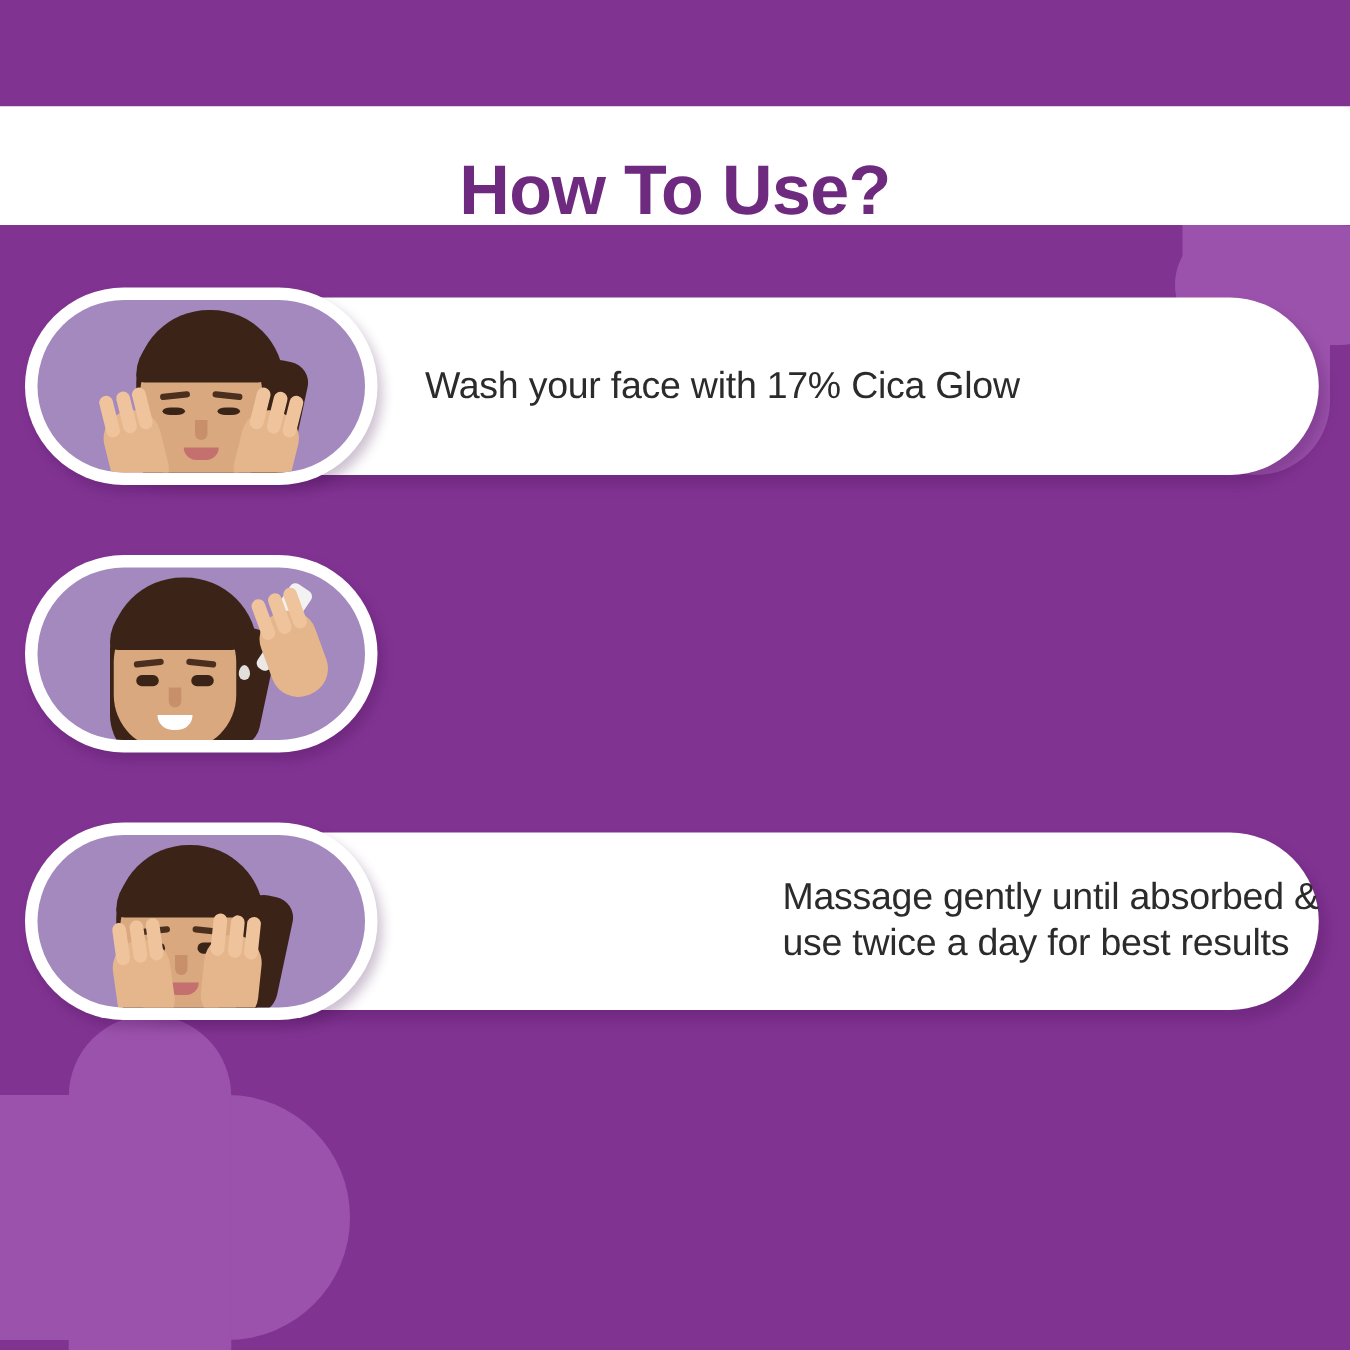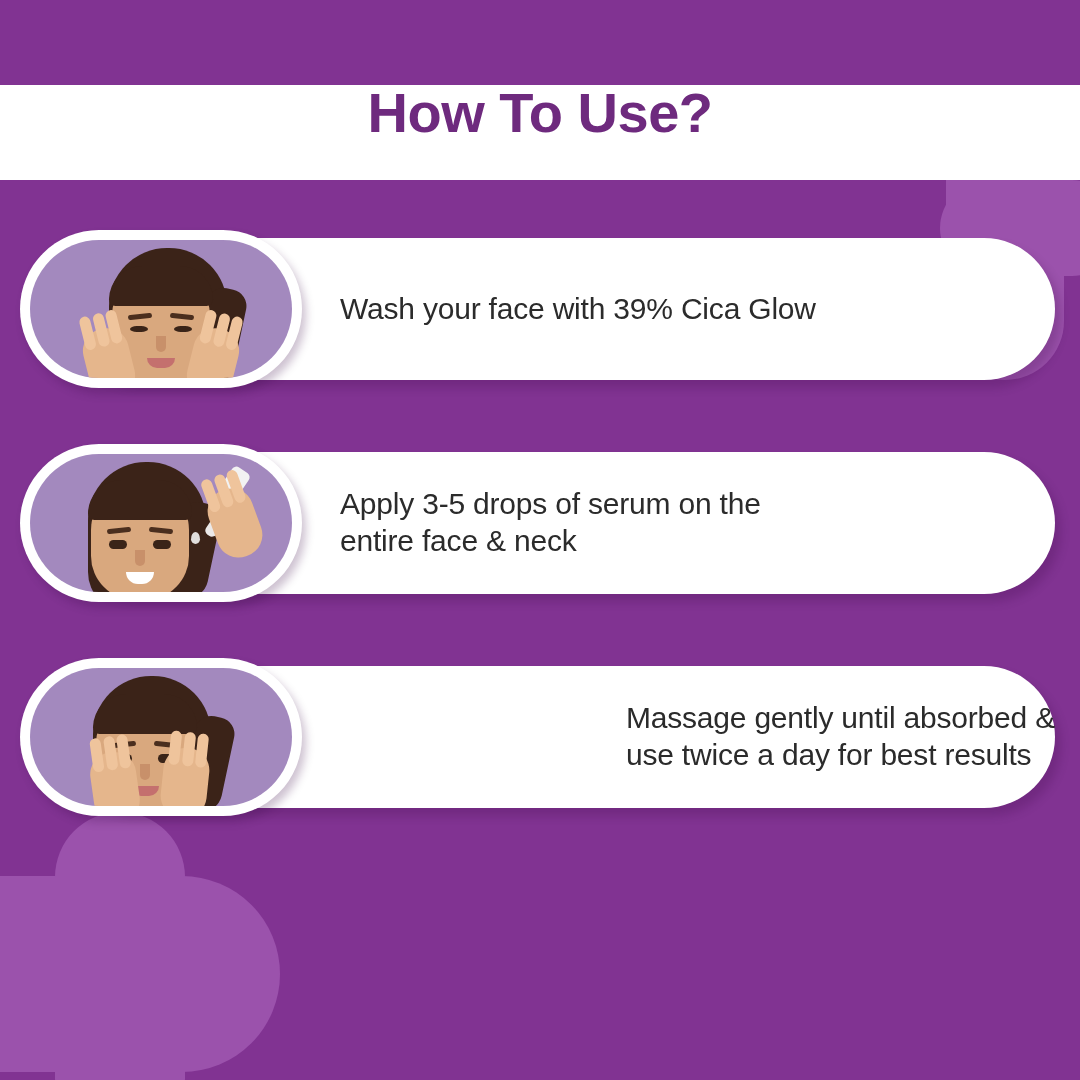--- a/index.html
+++ b/index.html
@@ -38,21 +38,21 @@
     left:55px; top:812px;
     width:130px; height:330px;
     border-radius:65px;
   }
 
   
   #header-band {
     position:absolute; left:0; top:85px;
     width:1080px; height:95px;
     background:#FFFFFF;
-    display:flex; align-items:flex-start; justify-content:center;
+    display:flex; align-items:flex-end; justify-content:center;
     z-index:5;
   }
   #page-title {
     color:#6E2A7E;
     font-size:56px;
     font-weight:bold;
     letter-spacing:-0.5px;
     line-height:1;
   }
 
@@ -217,21 +217,21 @@
 
   <div class="deco" id="deco-bl-h"></div>
   <div class="deco" id="deco-bl-v"></div>
 
   <div id="header-band">
     <div id="page-title">How To Use?</div>
   </div>
 
   <div class="step-card" id="card-1">
     <div class="step-text">
-      <span>Wash your face with 39% Cica Glow</span>
+      <span>Wash your face with 17% Cica Glow</span>
     </div>
   </div>
   <div class="thumb-wrap" id="thumb-1">
     <div class="thumb-inner">
       <div class="face-scene">
         <div class="hair-back"></div>
         <div class="hair-tail"></div>
         <div class="face">
           <div class="fringe" style="left:-3px;top:-2px;margin-left:0;width:104px;"></div>
           <div class="brow l"></div>
@@ -248,26 +248,20 @@
           </div>
         <div class="hand r">
             <div class="finger" style="left:4px;"></div>
             <div class="finger" style="left:18px;"></div>
             <div class="finger" style="left:31px;"></div>
           </div>
       </div>
     </div>
   </div>
 
-  <div class="step-card" id="card-2">
-    <div class="step-text">
-      <span>Apply 3-5 drops of serum on the</span>
-      <span>entire face &amp; neck</span>
-    </div>
-  </div>
   <div class="thumb-wrap" id="thumb-2">
     <div class="thumb-inner">
       <div class="face-scene">
         <div class="hair-back" style="left:42%;"></div>
         <div class="hair-tail" style="right:78px;"></div>
         <div class="face" style="left:42%;">
           <div class="fringe" style="left:-3px;top:-2px;margin-left:0;width:104px;"></div>
           <div class="brow l"></div>
             <div class="brow r"></div>
           <div class="eye l" style="height:9px;border-radius:9px;"></div>

